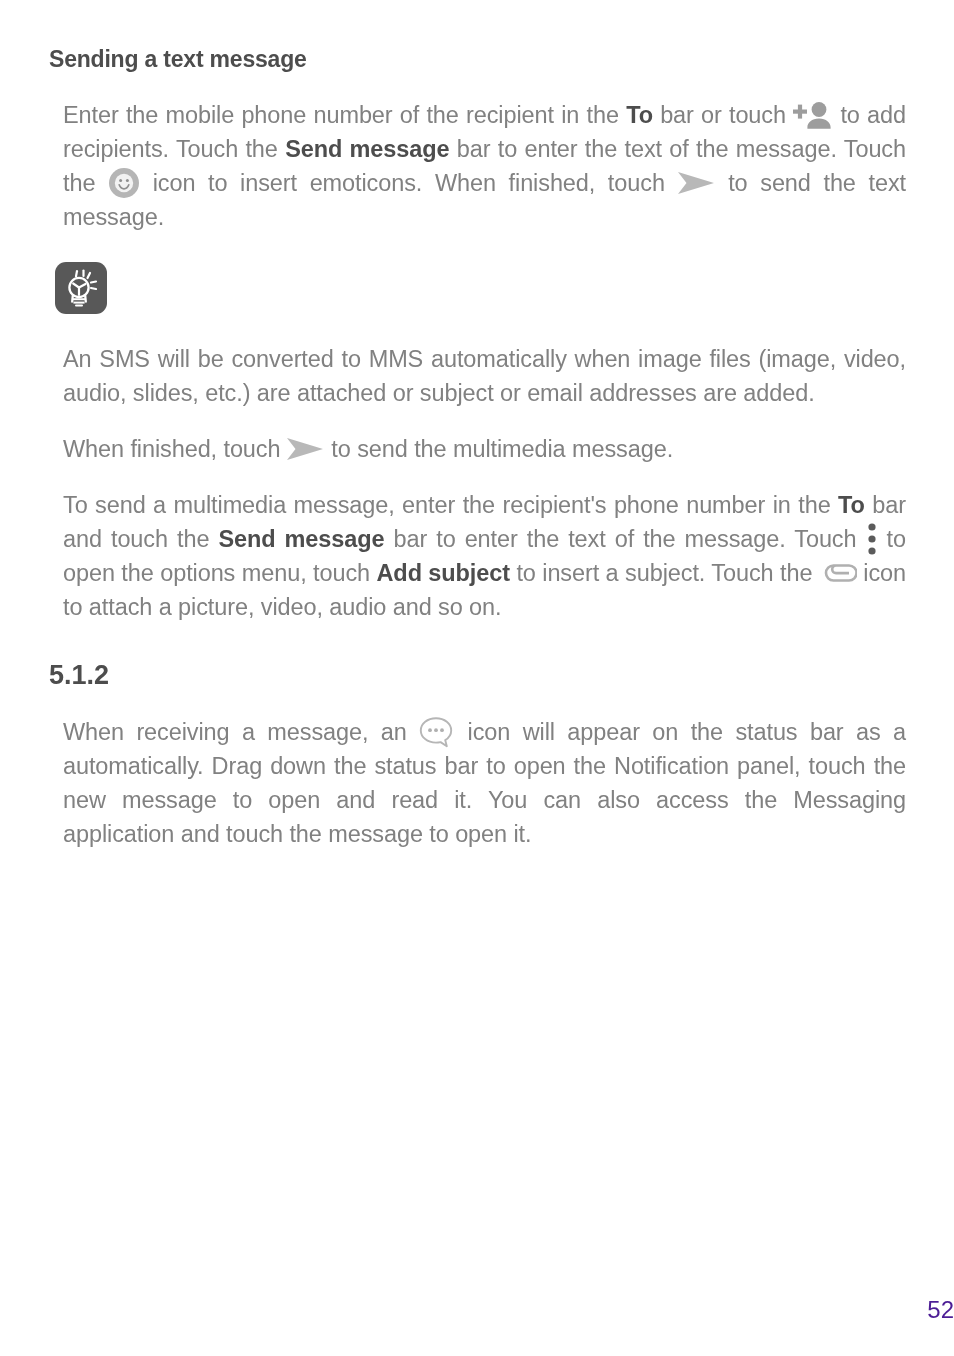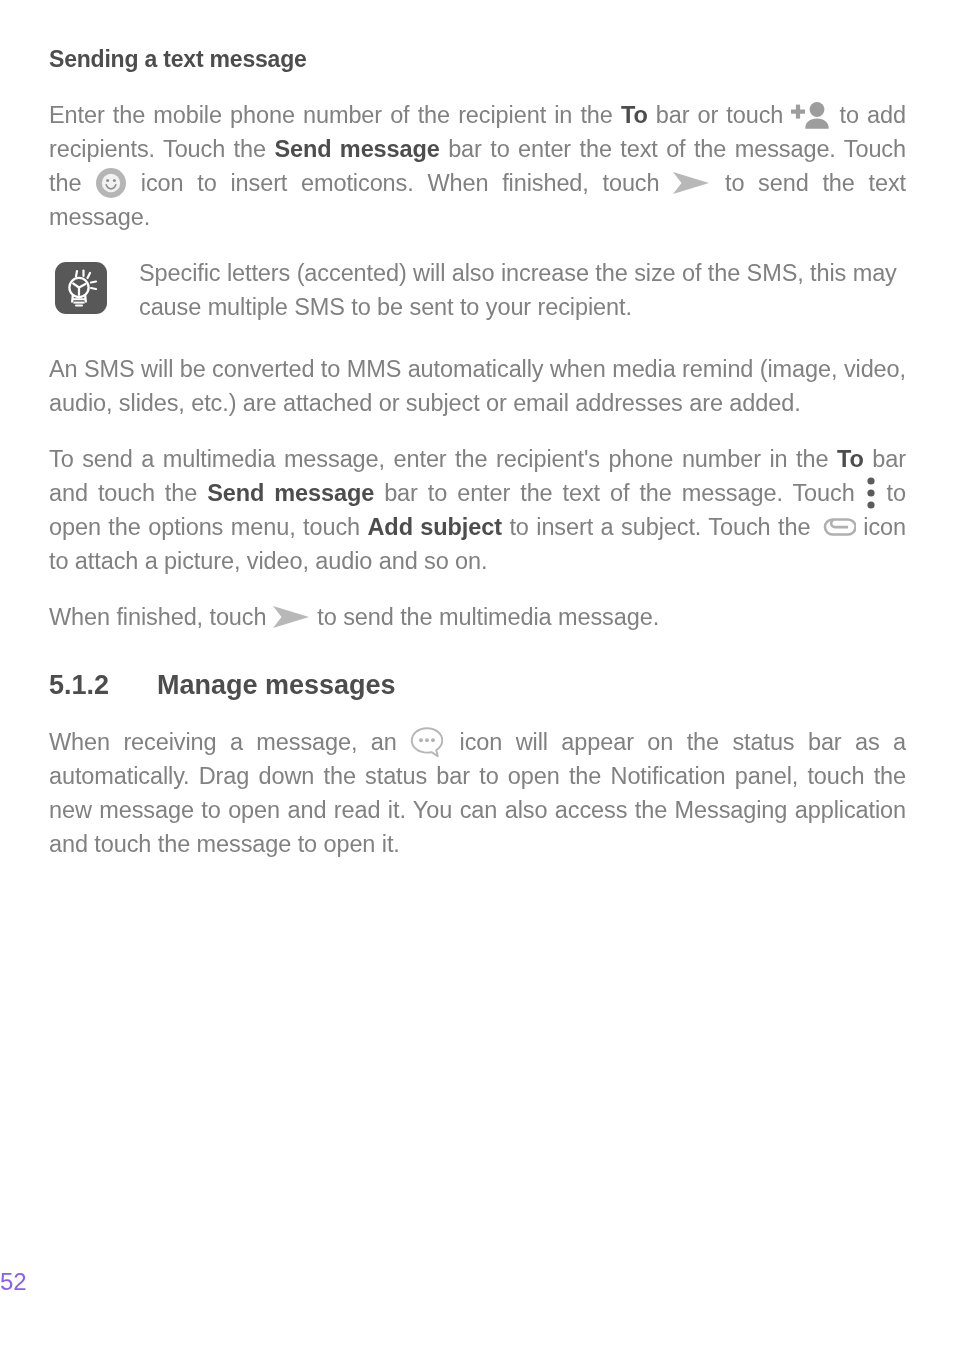--- a/index.html
+++ b/index.html
@@ -43,21 +43,21 @@
   }
   h2.numbered-head .num {
     width: 108px;
     flex: 0 0 108px;
   }
 
   p.body {
     font-size: 23.5px;
     line-height: 34px;
     color: #818181;
-    margin: 0 0 22px 0;
+    margin: 0 0 22px 14px;
     text-align: justify;
     text-justify: inter-word;
     letter-spacing: -0.1px;
   }
   p.body.left {
     text-align: left;
   }
   p.body b, p.body strong {
     color: #4d4d4d;
     font-weight: bold;
@@ -95,24 +95,24 @@
   .ic.emoticon  { width: 32px; height: 32px; vertical-align: -8px; }
   .ic.send      { width: 38px; height: 24px; vertical-align: -4px; }
   .ic.kebab     { width: 12px; height: 34px; vertical-align: -9px; }
   .ic.attach    { width: 38px; height: 28px; vertical-align: -6px; }
   .ic.bubble    { width: 36px; height: 32px; vertical-align: -8px; }
 
   .page-number {
     position: absolute;
     left: 0;
     right: 0;
-    top: 1268px;
-    text-align: left;
+    top: 1296px;
+    text-align: right;
     font-size: 24px;
-    color: #8b5cf6;
+    color: #4c1d95;
   }
 </style>
 </head>
 <body>
 
 <div class="page">
 
   <h3 class="section-head">Sending a text message</h3>
 
   <p class="body">
@@ -153,50 +153,48 @@
           <line x1="18.4" y1="40.6" x2="29.6" y2="40.6" stroke-width="2"></line>
           <line x1="21" y1="43.6" x2="27" y2="43.6" stroke-width="2" stroke-linecap="round"></line>
         </g>
         <g stroke="#ffffff" stroke-width="2.2" fill="none" stroke-linecap="round">
           <line x1="24" y1="25.5" x2="24" y2="33"></line>
           <line x1="24" y1="25.5" x2="30.5" y2="22"></line>
           <line x1="24" y1="25.5" x2="18.2" y2="21.5"></line>
         </g>
       </svg>
     </span>
-    <span class="note-text">Specific letters (accented) will also increase the size of the SMS, this may cause multiple SMS to be sent to your recipient.</span>
   </div>
 
 
 
-  <p class="body">An SMS will be converted to MMS automatically when media remind (image, video, audio, slides, etc.) are attached or subject or email addresses are added.</p>
+  <p class="body">An SMS will be converted to MMS automatically when image files (image, video, audio, slides, etc.) are attached or subject or email addresses are added.</p>
+
+  <p class="body left">
+    <span>When finished, touch </span><span class="ic send"><svg viewBox="0 0 38 24" width="38" height="24" xmlns="http://www.w3.org/2000/svg">
+          <path d="M0 1 L36 12 L0 23 L8.5 12 Z" fill="#b8b8b8"></path>
+        </svg></span><span> to send the multimedia message.</span>
+  </p>
 
   <p class="body">
     <span>To send a multimedia message, enter the recipient's phone number in the </span><b>To</b><span> bar and touch the </span><b>Send message</b><span> bar to enter the text of the message. Touch </span><span class="ic kebab"><svg viewBox="0 0 12 34" width="12" height="34" xmlns="http://www.w3.org/2000/svg">
           <g fill="#5b5b5b">
             <circle cx="6" cy="5" r="3.6"></circle>
             <circle cx="6" cy="17" r="3.6"></circle>
             <circle cx="6" cy="29" r="3.6"></circle>
           </g>
         </svg></span><span> to open the options menu, touch </span><b>Add subject</b><span> to insert a subject. Touch the </span><span class="ic attach"><svg viewBox="0 0 38 28" width="38" height="28" xmlns="http://www.w3.org/2000/svg">
           <g fill="none" stroke="#b0b0b0" stroke-width="2.6">
             <path d="M30 6.5 H14.5 a7.5 7.5 0 0 0 0 15 H30 a7.5 7.5 0 0 0 0 -15 H17 a3.8 3.8 0 0 0 0 7.6 H30"></path>
           </g>
         </svg></span><span> icon to attach a picture, video, audio and so on.</span>
   </p>
 
-  <p class="body left">
-    <span>When finished, touch </span><span class="ic send"><svg viewBox="0 0 38 24" width="38" height="24" xmlns="http://www.w3.org/2000/svg">
-          <path d="M0 1 L36 12 L0 23 L8.5 12 Z" fill="#b8b8b8"></path>
-        </svg></span><span> to send the multimedia message.</span>
-  </p>
-
   <h2 class="numbered-head">
     <span class="num">5.1.2</span>
-    <span>Manage messages</span>
   </h2>
 
   <p class="body">
     <span>When receiving a message, an </span><span class="ic bubble"><svg viewBox="0 0 36 32" width="36" height="32" xmlns="http://www.w3.org/2000/svg">
           <path d="M17 2.2 C8.4 2.2 1.8 7.6 1.8 14.4 C1.8 21.2 8.4 26.6 17 26.6 C18.6 26.6 20.2 26.4 21.6 26.1 L27.8 30.2 L26.2 24.1 C29.9 21.8 32.2 18.3 32.2 14.4 C32.2 7.6 25.6 2.2 17 2.2 Z" fill="none" stroke="#b6b6b6" stroke-width="1.9" stroke-linejoin="round"></path>
           <g fill="#b0b0b0">
             <circle cx="11" cy="14.2" r="1.9"></circle>
             <circle cx="17" cy="14.2" r="1.9"></circle>
             <circle cx="23" cy="14.2" r="1.9"></circle>
           </g>

